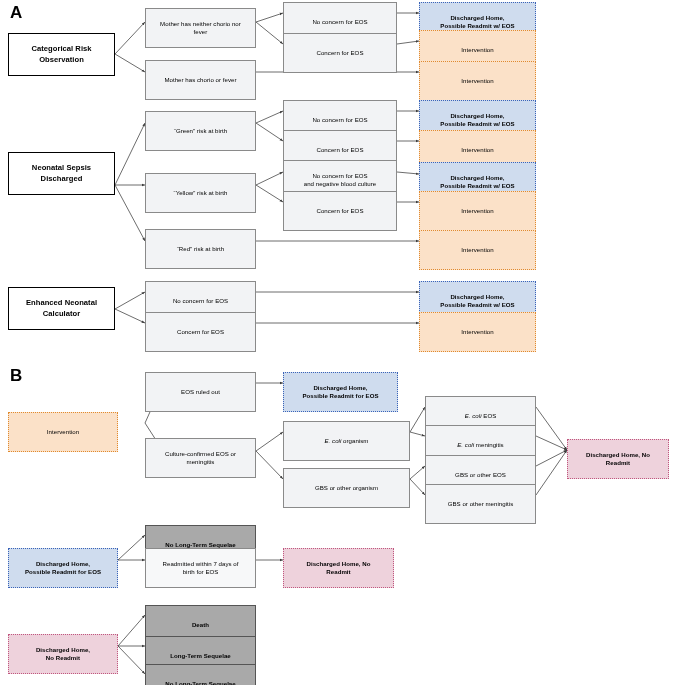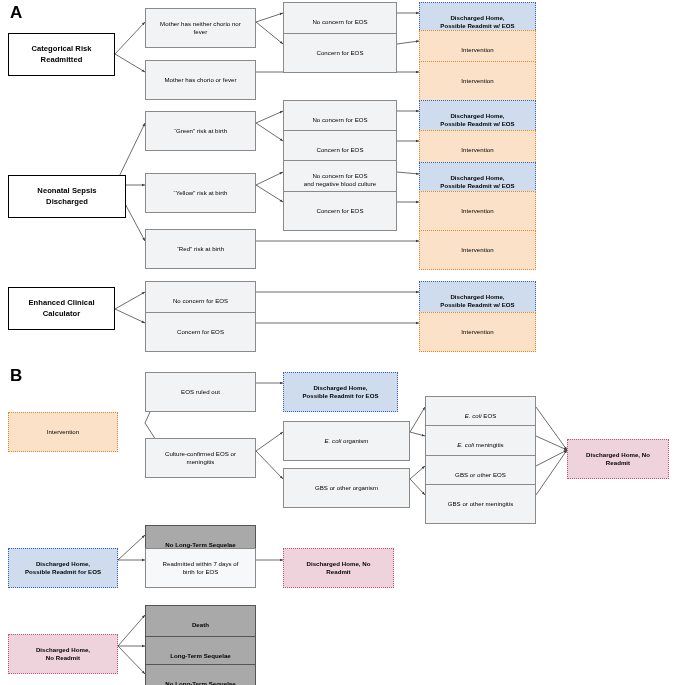--- a/index.html
+++ b/index.html
@@ -155,21 +155,21 @@
       <path d="M118,646 L145,674"></path>
     </g>
   </svg>
 
   <div class="panel-label" style="left:10px; top:3px;">A</div>
   <div class="panel-label" style="left:10px; top:366px;">B</div>
 
   <div class="node n-root" style="left:8px; top:33px; width:107px; height:43px;">
     <span>
       <span>Categorical Risk</span><br>
-      <span>Readmitted</span>
+      <span>Observation</span>
     </span>
   </div>
 
   <div class="node n-plain" style="left:145px; top:8px; width:111px; height:27px;">
     <span>
       <span>Mother has neither chorio nor</span><br>
       <span>fever</span>
     </span>
   </div>
 
@@ -193,21 +193,21 @@
   </div>
 
   <div class="node n-orange" style="left:419px; top:30px; width:117px; height:22px;">
     <span>Intervention</span>
   </div>
 
   <div class="node n-orange" style="left:419px; top:61px; width:117px; height:22px;">
     <span>Intervention</span>
   </div>
 
-  <div class="node n-root" style="left:8px; top:175px; width:118px; height:43px;">
+  <div class="node n-root" style="left:8px; top:152px; width:107px; height:43px;">
     <span>
       <span>Neonatal Sepsis</span><br>
       <span>Discharged</span>
     </span>
   </div>
 
   <div class="node n-plain" style="left:145px; top:111px; width:111px; height:24px;">
     <span>“Green” risk at birth</span>
   </div>
 
@@ -259,21 +259,21 @@
   <div class="node n-orange" style="left:419px; top:191px; width:117px; height:22px;">
     <span>Intervention</span>
   </div>
 
   <div class="node n-orange" style="left:419px; top:230px; width:117px; height:22px;">
     <span>Intervention</span>
   </div>
 
   <div class="node n-root" style="left:8px; top:287px; width:107px; height:43px;">
     <span>
-      <span>Enhanced Clinical</span><br>
+      <span>Enhanced Neonatal</span><br>
       <span>Calculator</span>
     </span>
   </div>
 
   <div class="node n-plain" style="left:145px; top:281px; width:111px; height:23px;">
     <span>No concern for EOS</span>
   </div>
 
   <div class="node n-plain" style="left:145px; top:312px; width:111px; height:23px;">
     <span>Concern for EOS</span>

